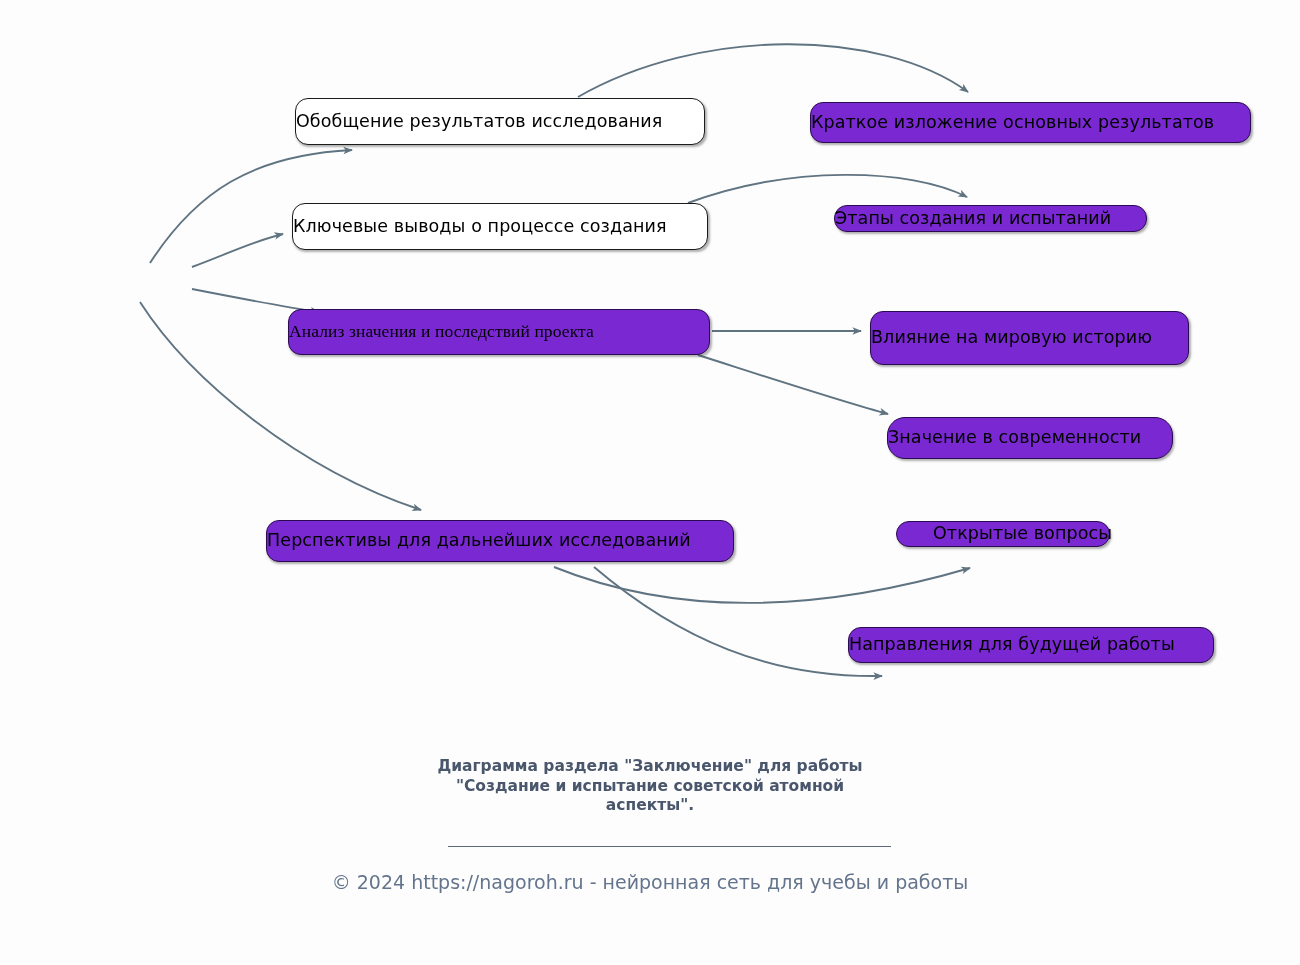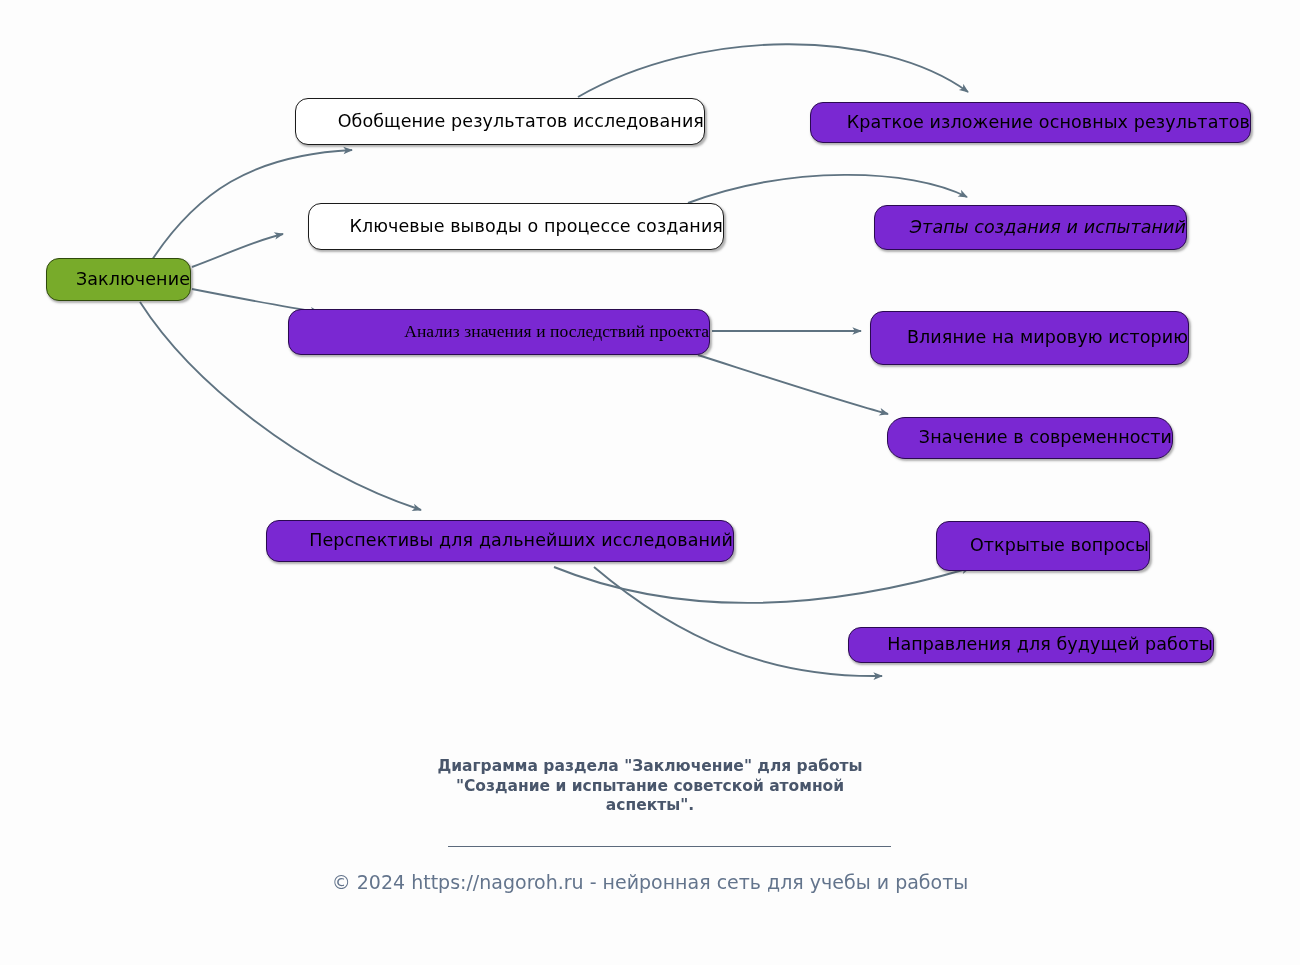--- a/index.html
+++ b/index.html
@@ -29,21 +29,21 @@
     top: 0;
     width: 1300px;
     height: 965px;
     pointer-events: none;
   }
   .node {
     position: absolute;
     box-sizing: border-box;
     display: flex;
     align-items: center;
-    justify-content: flex-end;
+    justify-content: flex-start;
     border-radius: 13px;
     font-size: 17.5px;
     line-height: 1;
     color: #000000;
     white-space: nowrap;
     letter-spacing: 0.1px;
   }
   .node.white {
     background: #ffffff;
     border: 1.6px solid #1b1b1b;
@@ -112,57 +112,54 @@
       <path d="M 578,97 C 700,27 880,28 968,92"></path>
       <path d="M 688,203 C 790,165 910,168 967,197"></path>
       <path d="M 712,331 C 780,331 820,331 861,331"></path>
       <path d="M 698,355 C 770,378 840,401 888,414"></path>
 
       <path d="M 554,567 C 680,618 820,612 970,568"></path>
       <path d="M 594,567 C 680,640 770,678 882,676"></path>
     </g>
   </svg>
 
-  <div class="node green" style="left:46px;  top:258px; width:145px; height:43px;">
-    <span>Заключение</span>
-  </div>
 
   <div class="node white" style="left:295px; top:98px;  width:410px; height:47px;">
     <span>Обобщение результатов исследования</span>
   </div>
 
-  <div class="node white" style="left:308px; top:203px; width:416px; height:47px;">
+  <div class="node white" style="left:292px; top:203px; width:416px; height:47px;">
     <span>Ключевые выводы о процессе создания</span>
   </div>
 
   <div class="node purple" style="left:288px; top:309px; width:422px; height:46px;font-family:Liberation Serif, serif;">
     <span>Анализ значения и последствий проекта</span>
   </div>
 
   <div class="node purple" style="left:266px; top:520px; width:468px; height:42px;">
     <span>Перспективы для дальнейших исследований</span>
   </div>
 
   <div class="node purple" style="left:810px; top:102px; width:441px; height:41px;border-radius:13px;">
     <span>Краткое изложение основных результатов</span>
   </div>
 
-  <div class="node purple" style="left:874px; top:205px; width:313px; height:45px;font-style:italic;">
+  <div class="node purple" style="left:834px; top:205px; width:313px; height:27px;">
     <span>Этапы создания и испытаний</span>
   </div>
 
   <div class="node purple" style="left:870px; top:311px; width:319px; height:54px;">
     <span>Влияние на мировую историю</span>
   </div>
 
   <div class="node purple" style="left:887px; top:417px; width:286px; height:42px;border-radius:18px;">
     <span>Значение в современности</span>
   </div>
 
-  <div class="node purple" style="left:936px; top:521px; width:214px; height:50px;padding-left:36px;">
+  <div class="node purple" style="left:896px; top:521px; width:214px; height:26px;padding-left:36px;">
     <span>Открытые вопросы</span>
   </div>
 
   <div class="node purple" style="left:848px; top:627px; width:366px; height:36px;">
     <span>Направления для будущей работы</span>
   </div>
 
   <div id="caption">
     <span class="cap-line">Диаграмма раздела "Заключение" для работы</span>
     <span class="cap-line">"Создание и испытание советской атомной</span>

